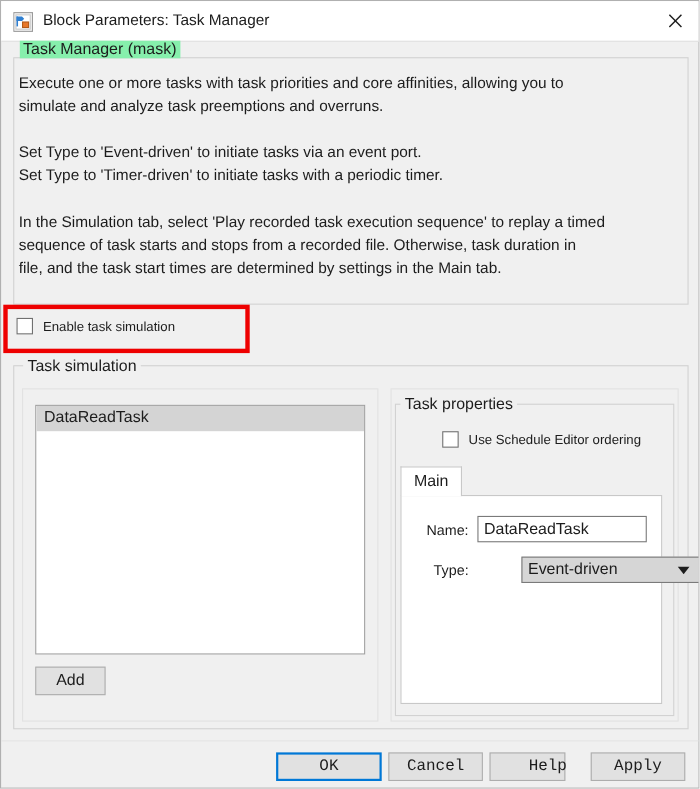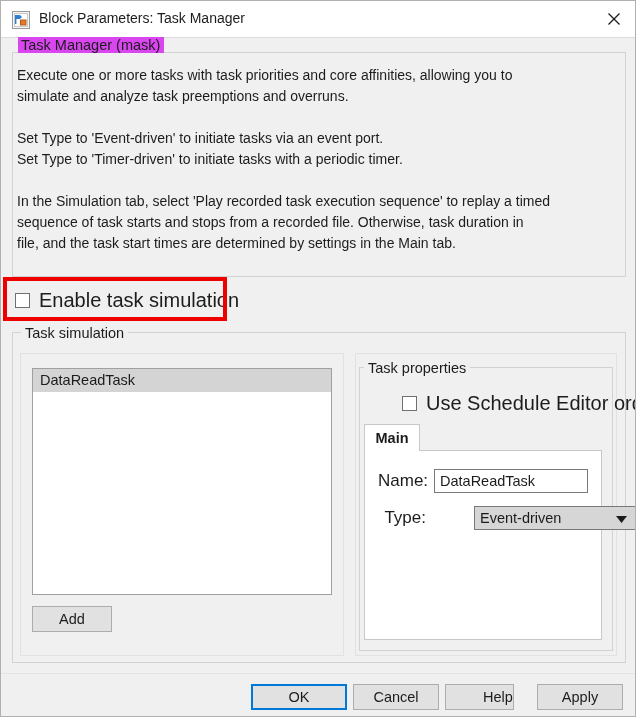--- a/index.html
+++ b/index.html
@@ -57,21 +57,21 @@
     position: absolute;
     left: 11px; top: 51px;
     width: 614px; height: 225px;
     border: 1px solid #d2d2d2;
     border-radius: 0;
     box-sizing: border-box;
   }
   #mask-legend {
     position: absolute;
     left: 17px; top: 36px;
-    background: #d946ef;
+    background: #86efac;
     padding: 0 4px 0 3px;
     font-size: 14.5px;
     color: #1c1c1c;
     white-space: nowrap;
   }
   #mask-desc {
     position: absolute;
     left: 16px; top: 64px;
     width: 600px;
     font-size: 14px;
@@ -91,21 +91,21 @@
   }
   .cb {
     width: 15px; height: 15px;
     border: 1px solid #707070;
     background: #ffffff;
     box-sizing: border-box;
     flex: 0 0 auto;
   }
   .cb-label {
     margin-left: 9px;
-    font-size: 20px;
+    font-size: 12px;
     color: #1c1c1c;
     white-space: nowrap;
   }
   #redbox {
     position: absolute;
     left: 2px; top: 276px;
     width: 224px; height: 44px;
     border: 4px solid #ee0000;
     box-sizing: border-box;
     pointer-events: none;
@@ -153,21 +153,21 @@
     padding-left: 7px;
     font-size: 14.5px;
     color: #1c1c1c;
     white-space: nowrap;
     cursor: default;
   }
   .task-item.selected { background: #d4d4d4; }
   #add-btn {
     position: absolute;
     left: 31px; top: 605px;
-    width: 80px; height: 26px;
+    width: 64px; height: 26px;
     background: #e1e1e1;
     border: 1px solid #adadad;
     box-sizing: border-box;
     font-size: 14.5px;
     color: #1c1c1c;
     display: flex;
     align-items: center;
     justify-content: center;
     cursor: default;
   }
@@ -215,39 +215,38 @@
     border: 1px solid #c8c8c8;
     border-bottom: none;
     box-sizing: border-box;
     font-size: 14.5px;
     color: #1c1c1c;
     display: flex;
     align-items: center;
     justify-content: center;
     cursor: default;
     z-index: 3;
-    font-weight: bold;
   }
   #tab-panel {
     position: absolute;
     left: 363px; top: 449px;
     width: 238px; height: 190px;
     background: #ffffff;
     border: 1px solid #c8c8c8;
     box-sizing: border-box;
     z-index: 2;
   }
 
   .field-row {
     position: absolute;
     display: flex;
     align-items: center;
   }
   .field-label {
-    font-size: 17px;
+    font-size: 13px;
     color: #1c1c1c;
     white-space: nowrap;
     text-align: right;
   }
   #name-row { left: 377px; top: 468px; z-index: 4; }
   #type-row { left: 377px; top: 505px; z-index: 4; gap: 40px; }
   #name-row .field-label { width: 48px; }
   #type-row .field-label { width: 48px; }
 
   #name-input {
@@ -298,20 +297,21 @@
     height: 26px;
     background: #e1e1e1;
     border: 1px solid #adadad;
     box-sizing: border-box;
     font-size: 14.5px;
     color: #1c1c1c;
     display: flex;
     align-items: center;
     justify-content: center;
     cursor: default;
+    font-family: Liberation Mono, monospace;
   }
   #btn-ok     { left: 250px; width: 96px; border: 2px solid #0078d7; }
   #btn-cancel { left: 352px; width: 86px; }
   #btn-help   { left: 444px; width: 69px; padding-left: 37px; }
   #btn-apply  { left: 536px; width: 86px; }
 </style>
 </head>
 <body>
 
 <div id="dialog">

